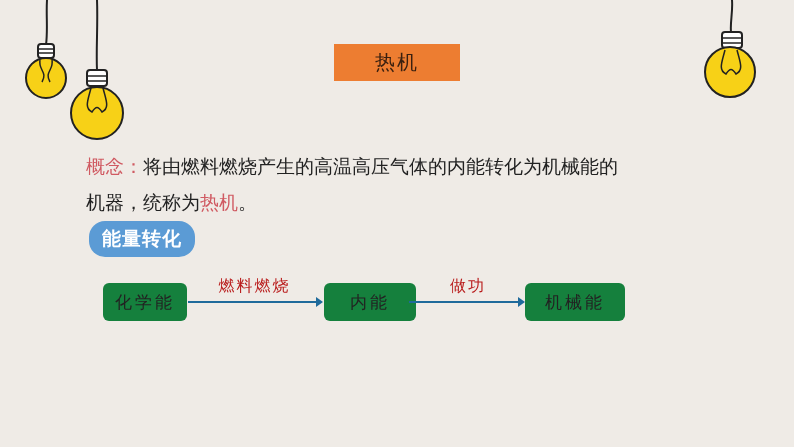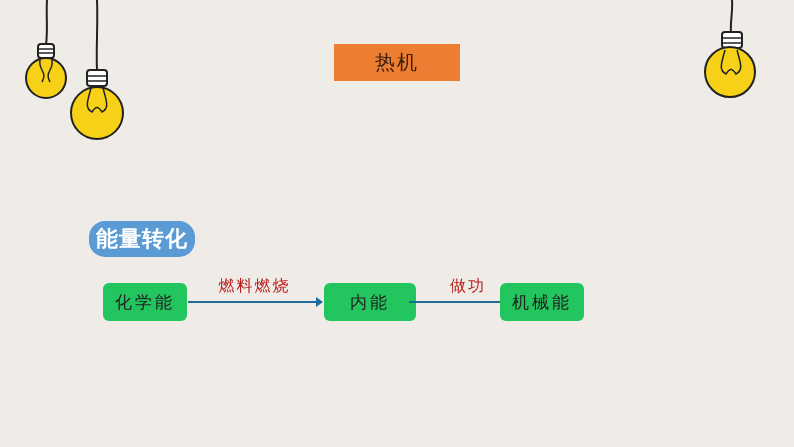--- a/index.html
+++ b/index.html
@@ -19,25 +19,25 @@
     }
     .concept {
       position: absolute; left: 86px; top: 148px; width: 600px;
       font-size: 19px; line-height: 36px; color: #222;
     }
     .red { color: #d05a62; }
     .badge {
       position: absolute; left: 89px; top: 221px; width: 106px; height: 36px;
       background: #5b9bd5; border-radius: 16px;
       display: flex; align-items: center; justify-content: center;
-      color: #fff; font-weight: bold; font-size: 22px; letter-spacing: 1px;
+      color: #fff; font-weight: bold; font-size: 19px; letter-spacing: 1px;
     }
     .node {
       position: absolute; top: 283px; height: 38px;
-      background: #22c55e; border-radius: 6px;
+      background: #15803d; border-radius: 6px;
       display: flex; align-items: center; justify-content: center;
       font-family: "DejaVu Serif", "Liberation Serif", serif;
       font-size: 17px; color: #222; letter-spacing: 3px;
     }
     .arrow {
       position: absolute; top: 301px; height: 2px; background: #1f6a9b;
     }
     .arrow::after {
       content: ""; position: absolute; right: -2px; top: -4px;
       border-left: 7px solid #1f6a9b; border-top: 5px solid transparent; border-bottom: 5px solid transparent;
@@ -72,25 +72,27 @@
   <rect x="22" y="32" width="20" height="16" rx="3" fill="#fff" stroke="#222" stroke-width="2"></rect>
   <line x1="22" y1="38" x2="42" y2="38" stroke="#222" stroke-width="1.5"></line>
   <line x1="22" y1="43" x2="42" y2="43" stroke="#222" stroke-width="1.5"></line>
   <circle cx="30" cy="72" r="25" fill="#f7d117" stroke="#222" stroke-width="2"></circle>
   <path d="M25 50 C22 62 18 70 26 74 C30 68 32 68 36 74 C44 70 40 62 37 50" stroke="#222" stroke-width="1.5" fill="none"></path>
 </svg>
 
 <div class="title-box">热机</div>
 
 <div class="concept">
+  <div><span class="red">概念：</span><span>将由燃料燃烧产生的高温高压气体的内能转化为机械能的</span></div>
+  <div><span>机器，统称为</span><span class="red">热机</span><span>。</span></div>
 </div>
 
 <div class="badge">能量转化</div>
 
 <div class="node" style="left:103px;width:84px">化学能</div>
 <div class="arrow" style="left:188px;width:133px"></div>
 <div class="arrow-label" style="left:188px;width:133px">燃料燃烧</div>
 
 <div class="node" style="left:324px;width:92px">内能</div>
 <div class="arrow" style="left:409px;width:114px"></div>
 <div class="arrow-label" style="left:411px;width:114px">做功</div>
 
-<div class="node" style="left:500px;width:84px">机械能</div>
+<div class="node" style="left:525px;width:100px">机械能</div>
 
 </body></html>

